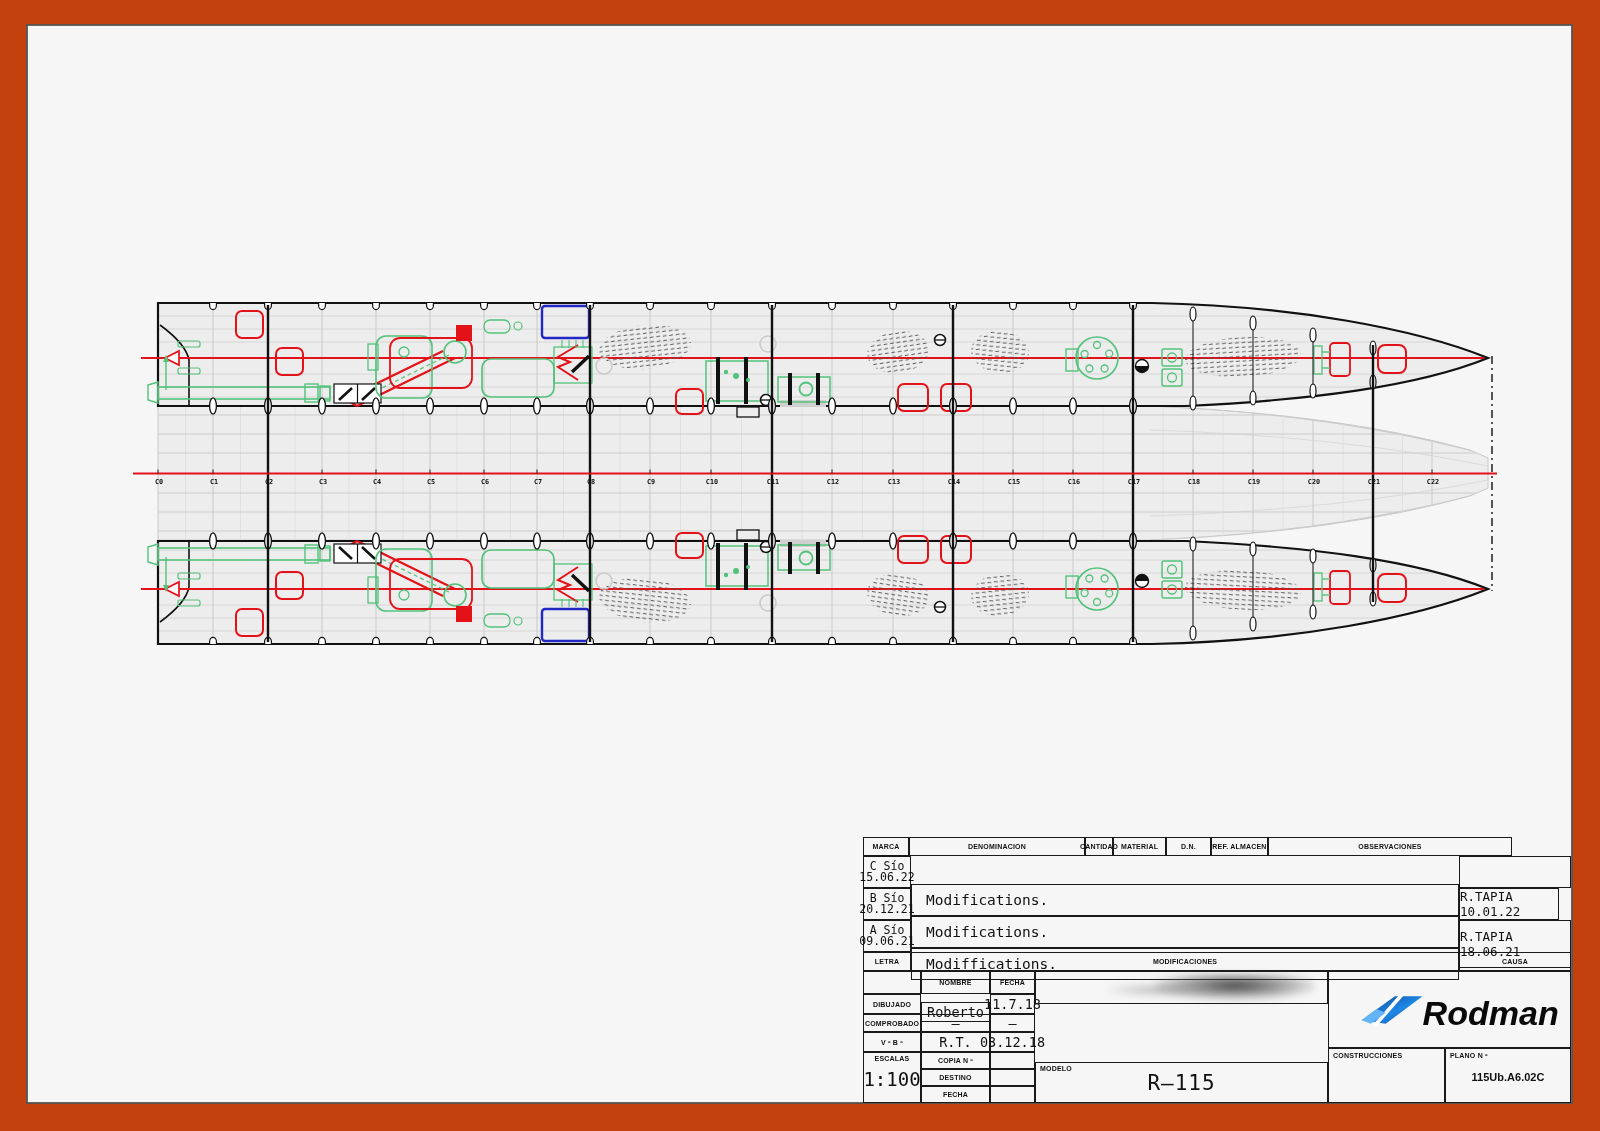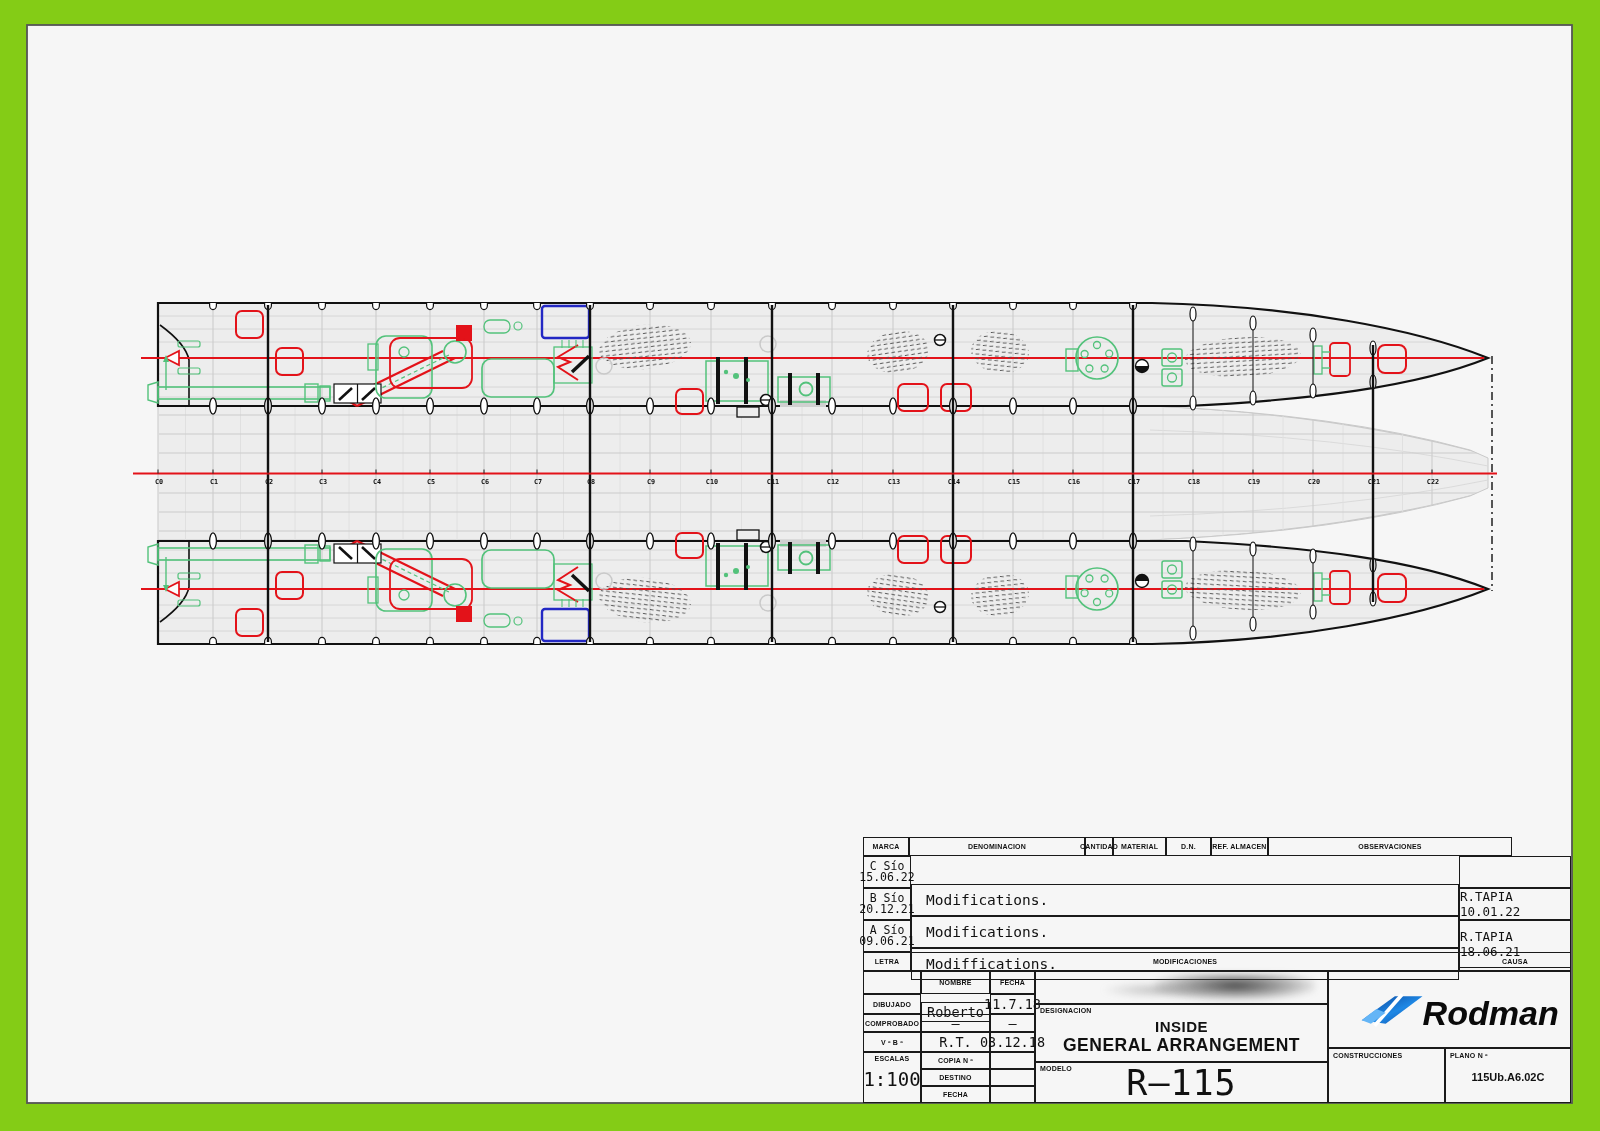--- a/index.html
+++ b/index.html
@@ -1,16 +1,16 @@
 <!DOCTYPE html>
 <html><head>
 <meta charset="utf-8">
 <style>
   html,body{margin:0;padding:0;background:#f6f6f6;}
-  #app{position:relative;width:1600px;height:1131px;background:#84cc16;overflow:hidden;
+  #app{position:relative;width:1600px;height:1131px;background:#c2410c;overflow:hidden;
        font-family:"Liberation Sans",sans-serif;color:#111;}
   svg text{user-select:none;}
   .c{position:absolute;box-sizing:border-box;border:1.5px solid #1a1a1a;display:flex;
      align-items:center;justify-content:center;background:transparent;}
   .lbl{font-size:7px;font-weight:bold;letter-spacing:.2px;color:#111;text-align:center;}
   .cad{font-family:"DejaVu Sans Mono",monospace;}
   .marca{flex-direction:column;line-height:1.0;font-size:11.5px;}
   .denom{justify-content:flex-start;padding-left:14px;font-size:14.5px;margin-top:28px;}
   .obs{font-size:12.5px;}
   .val{font-size:13.5px;}
@@ -346,21 +346,21 @@
   <span>15.06.22</span>
 </div>
 <div class="c denom cad" style="left:911px;top:856px;width:548px;height:32px;">Modifications.</div>
 <div class="c obs cad" style="left:1459px;top:856px;width:112px;height:32px;"></div>
 
 <div class="c marca cad" style="left:863px;top:888px;width:48px;height:32px;">
   <span>B  Sío</span>
   <span>20.12.21</span>
 </div>
 <div class="c denom cad" style="left:911px;top:888px;width:548px;height:32px;">Modifications.</div>
-<div class="c obs cad" style="left:1459px;top:888px;width:112px;height:32px;">R.TAPIA  10.01.22</div>
+<div class="c obs cad" style="left:1459px;top:888px;width:100px;height:32px;">R.TAPIA  10.01.22</div>
 
 <div class="c marca cad" style="left:863px;top:920px;width:48px;height:32px;">
   <span>A  Sío</span>
   <span>09.06.21</span>
 </div>
 <div class="c denom cad" style="left:911px;top:920px;width:548px;height:32px;">Modiffications.</div>
 <div class="c obs cad" style="left:1459px;top:920px;width:112px;height:48px;">R.TAPIA  18.06.21</div>
 
 
 <div class="c lbl" style="left:863px;top:952px;width:48px;height:19px;">LETRA</div>
@@ -393,28 +393,23 @@
 <div class="c lbl" style="left:921px;top:1069px;width:69px;height:17px;">DESTINO</div>
 <div class="c" style="left:990px;top:1069px;width:45px;height:17px;"></div>
 <div class="c lbl" style="left:921px;top:1086px;width:69px;height:17px;">FECHA</div>
 <div class="c" style="left:990px;top:1086px;width:45px;height:17px;"></div>
 
 
 <div class="c" style="left:1035px;top:971px;width:293px;height:33px;"></div>
 <div class="smudge" style="left:1155px;top:974px;width:160px;height:26px;background:radial-gradient(ellipse at 50% 45%, rgba(30,30,30,.8), rgba(90,90,90,.35) 55%, transparent 78%);"></div>
 <div class="smudge" style="left:1100px;top:982px;width:120px;height:16px;background:radial-gradient(ellipse, rgba(120,120,120,.45), transparent 70%);"></div>
 
-<div class="c" style="left:1035px;top:1004px;width:293px;height:58px;flex-direction:column;">
-  <span class="lbl" style="position:absolute;left:4px;top:2px;">DESIGNACION</span>
-  <span style="font-size:15px;font-weight:bold;letter-spacing:.5px;margin-top:8px;">INSIDE</span>
-  <span style="font-size:17.5px;font-weight:bold;letter-spacing:.5px;">GENERAL ARRANGEMENT</span>
-</div>
 <div class="c" style="left:1035px;top:1062px;width:293px;height:41px;">
   <span class="lbl" style="position:absolute;left:4px;top:2px;">MODELO</span>
-  <span class="cad" style="font-size:35px;letter-spacing:1px;">R–115</span>
+  <span class="cad" style="font-size:21px;letter-spacing:1px;">R–115</span>
 </div>
 
 
 <div class="c" style="left:1328px;top:971px;width:243px;height:77px;padding-left:29px;">
   <svg width="226" height="48" viewBox="0 0 230 50">
     <polygon points="4,36 40,10 70,10 30,40" fill="url(#lgrad)"></polygon>
     <line x1="48" y1="8" x2="18" y2="42" stroke="#fff" stroke-width="4"></line>
     <polygon points="4,36 20,24 30,28 14,40" fill="#64b5f6"></polygon>
     <text x="70" y="41" font-family="Liberation Sans, sans-serif" font-size="37" font-weight="bold" font-style="italic" fill="#0a0a0a">Rodman</text>
   </svg>

